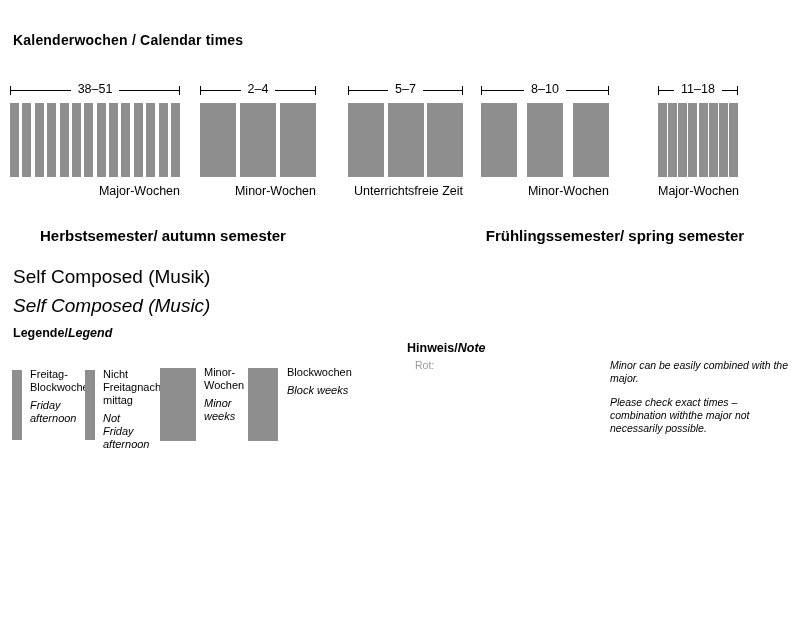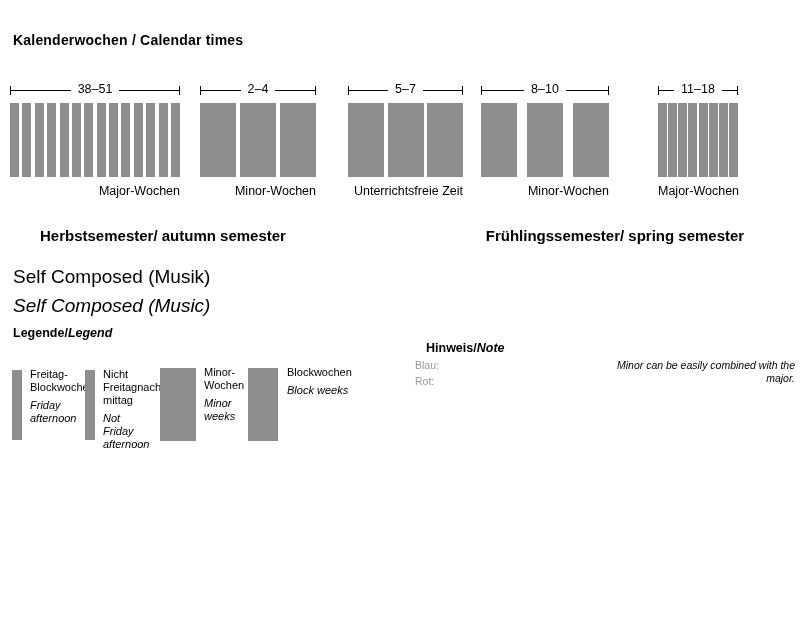--- a/index.html
+++ b/index.html
@@ -39,34 +39,34 @@
   .semester.spring{left:470px;width:290px;}
 
   
   .subtitle-de{left:13px;top:266px;font-size:19px;}
   .subtitle-en{left:13px;top:295px;font-size:19px;font-style:italic;}
 
   
   .section-title{font-size:12.5px;font-weight:bold;}
   .section-title .it{font-style:italic;}
   .legend-title{left:13px;top:326px;}
-  .note-title{left:426px;top:341px;}
+  .note-title{left:407px;top:341px;}
 
   
   .swatch{position:absolute;background:var(--bar);}
   .legend-text{position:absolute;font-size:11px;line-height:13px;}
   .legend-text .en{font-style:italic;margin-top:5px;}
 
   
   .note-col{position:absolute;font-size:10.5px;line-height:13px;}
   .note-col.left{left:415px;top:359px;width:195px;}
   .note-col.right{left:610px;top:359px;width:185px;}
   .note-label{color:var(--muted);margin-bottom:3px;}
   .note-body{margin-bottom:11px;}
-  .note-col.right .note-body{font-style:italic;text-align:right;}
+  .note-col.right .note-body{font-style:italic;}
 </style>
 </head>
 <body>
 
 <div class="abs page-title">Kalenderwochen / Calendar times</div>
 
 <div id="groups-host">
     <div class="group" style="left: 10px; width: 170px;">
       <div class="dim">
         <span class="tick"></span>
@@ -210,18 +210,18 @@
       </div>
       <div class="en">
         <div>Block weeks</div>
       </div>
     </div>
   </div>
 
 <div class="abs section-title note-title"><span>Hinweis/</span><span class="it">Note</span></div>
 
 <div class="note-col left">
-  <div class="note-label">Blau:</div>
   <div class="note-label">Rot:</div>
 </div>
 <div class="note-col right">
   <div class="note-body">Minor can be easily combined with the major.</div>
+  <div class="note-body">Please check exact times – combination withthe major not necessarily possible.</div>
 </div>
 
 </body></html>

